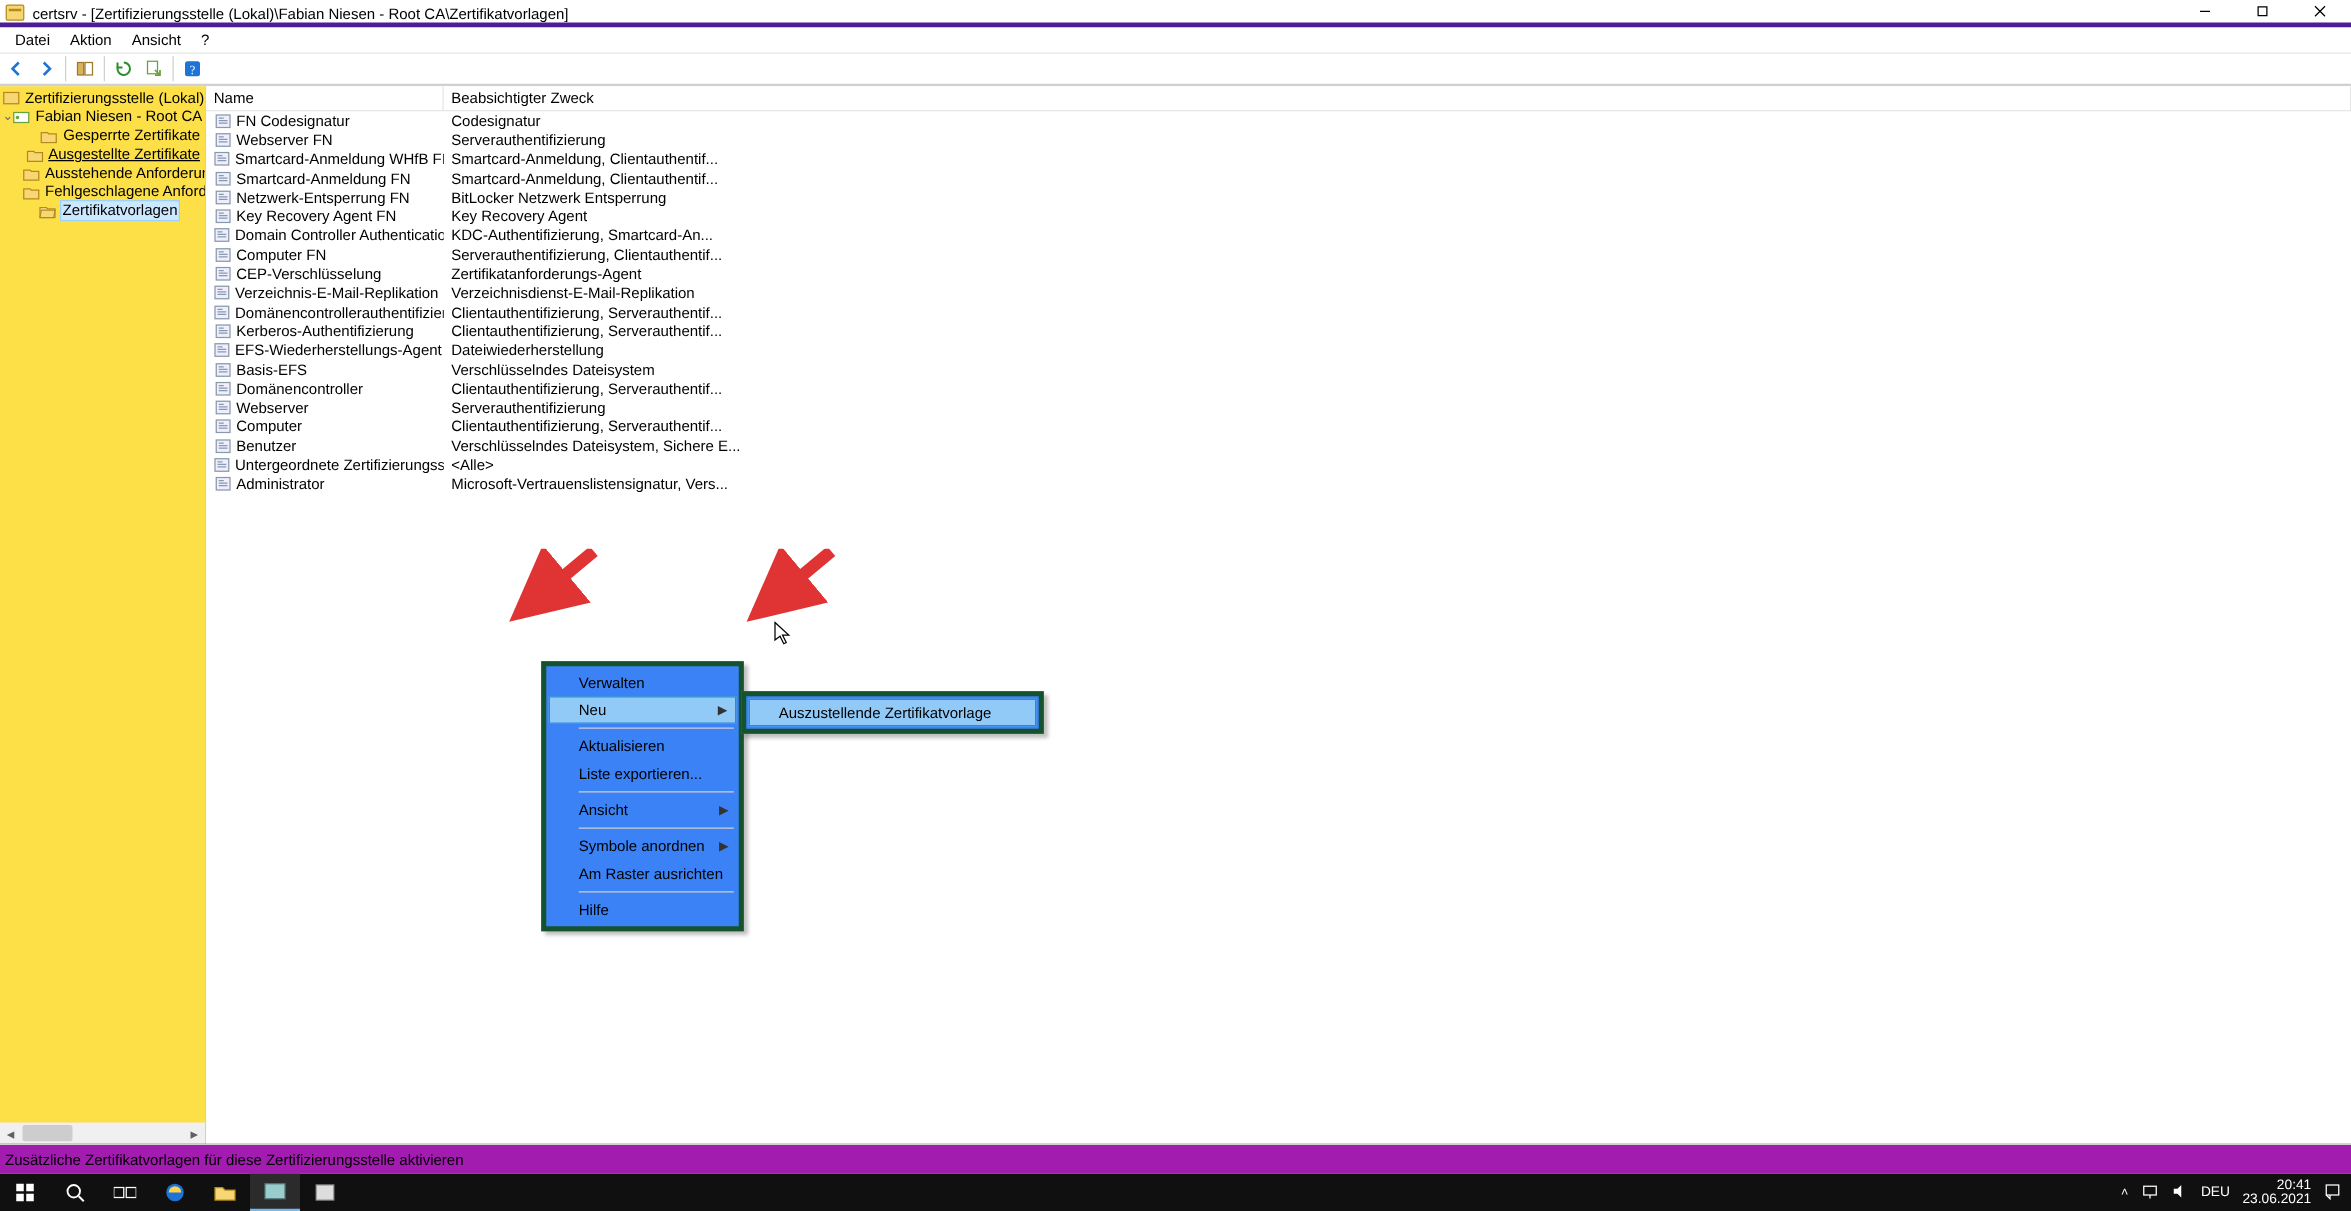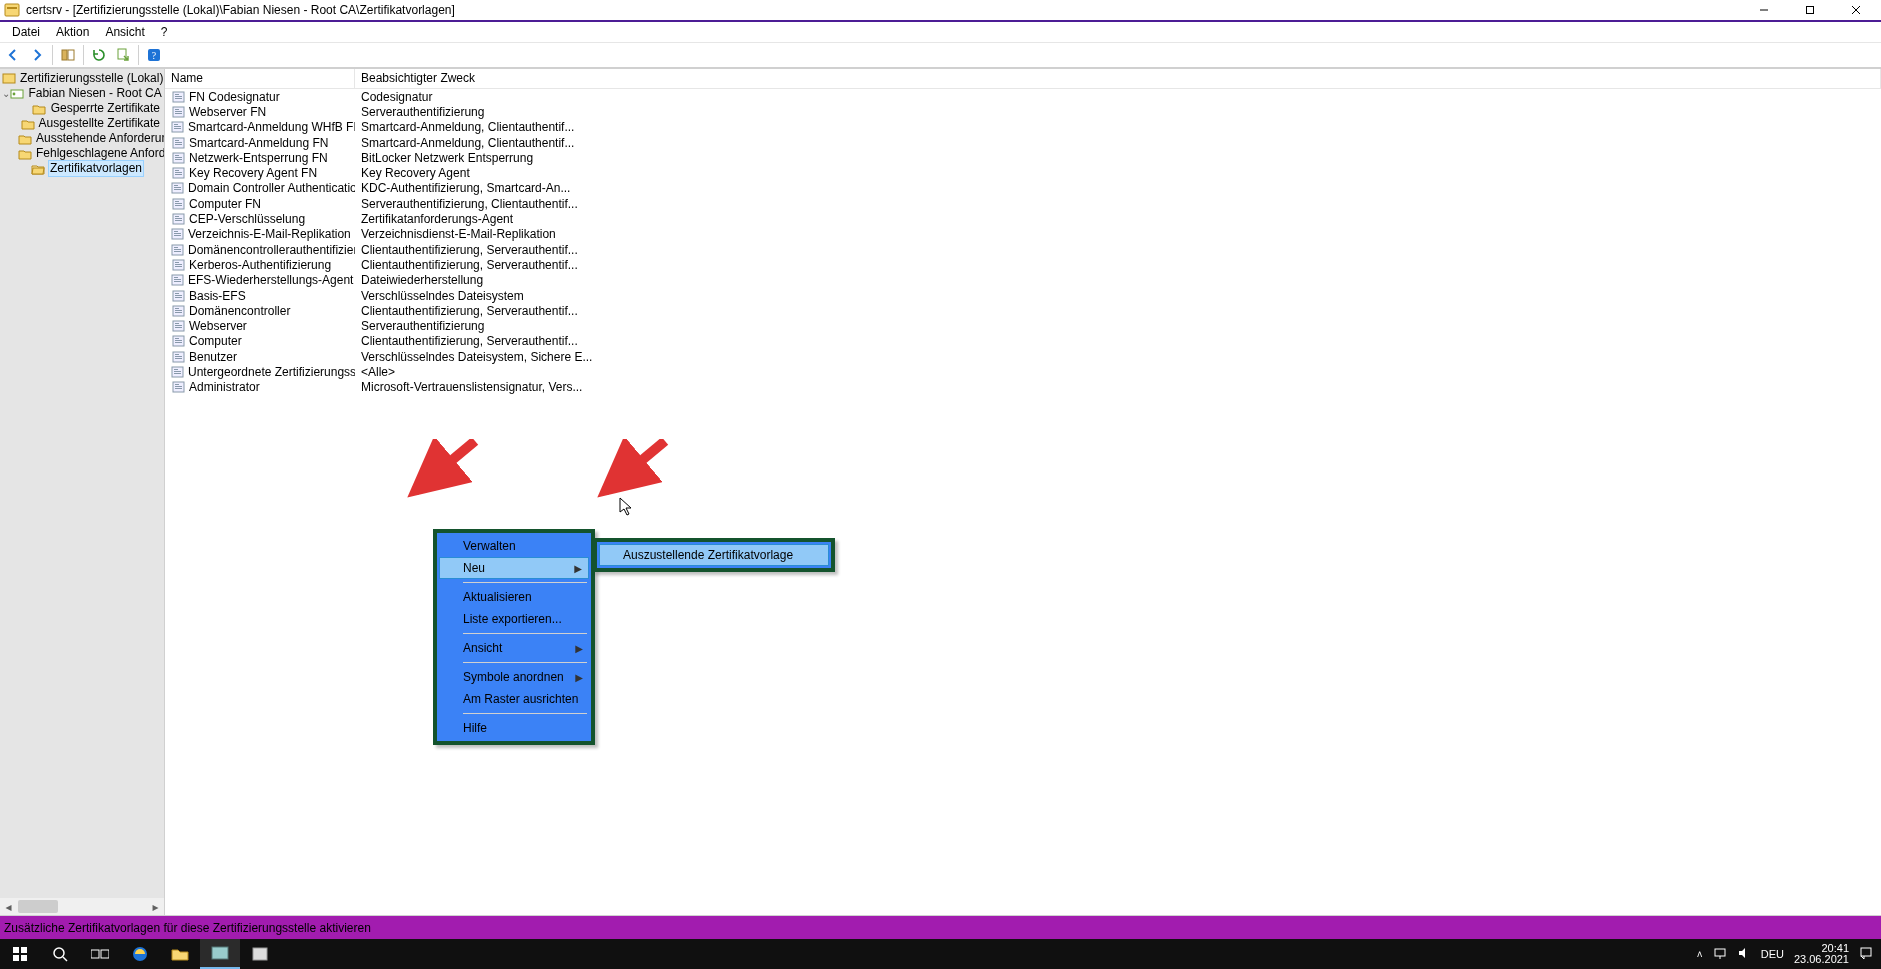--- a/index.html
+++ b/index.html
@@ -1,33 +1,33 @@
 <!DOCTYPE html>
 <html><head>
 <meta charset="utf-8">
 <style>
   html,body{margin:0;padding:0;height:100%;font-family:"Segoe UI",Tahoma,sans-serif;font-size:12px;color:#000;background:#fff;overflow:hidden}
   *{box-sizing:border-box}
   
-  .titlebar{height:22px;display:flex;align-items:center;padding:0 2px 0 4px;background:#fff;border-bottom:2px solid #4c1d95}
+  .titlebar{height:22px;display:flex;align-items:flex-end;padding:0 2px 0 4px;background:#fff;border-bottom:4px solid #4c1d95}
   .titlebar .app-icon{width:16px;height:16px;margin-right:6px;display:inline-flex;align-items:center;justify-content:center}
   .titlebar .title{flex:1;white-space:nowrap;overflow:hidden;text-overflow:ellipsis;font-size:12px}
   .win-controls{display:flex;height:100%}
   .win-btn{width:46px;height:100%;display:flex;align-items:center;justify-content:center;font-family:inherit;font-size:12px}
   .win-btn svg{width:10px;height:10px}
   
   .menubar{height:20px;display:flex;align-items:center;padding:0 4px;background:#fff;font-size:12px}
   .menubar .menu-item{padding:0 8px;height:100%;display:flex;align-items:center}
   
   .toolbar{height:26px;display:flex;align-items:center;padding:0 2px;background:#fff;border-top:1px solid #e6e6e6;border-bottom:1px solid #d0d0d0;gap:2px}
   .tool-btn{width:22px;height:22px;display:flex;align-items:center;justify-content:center;border-radius:2px}
   .tool-sep{width:1px;height:20px;background:#d0d0d0;margin:0 2px}
   
   .main{position:absolute;top:68px;bottom:24px;left:0;right:0;display:flex;border-top:1px solid #d0d0d0}
-  .tree-pane{width:165px;min-width:165px;overflow:hidden;background:#e5e5e5;border-right:1px solid #d0d0d0;position:relative}
+  .tree-pane{width:165px;min-width:165px;overflow:hidden;background:#fde047;border-right:1px solid #d0d0d0;position:relative}
   .tree{padding:2px 0;font-size:12px;line-height:15px}
   .tree-node{display:flex;align-items:center;height:15px;white-space:nowrap;padding-right:2px}
   .tree-toggle{width:12px;text-align:center;color:#666;font-size:10px}
   .tree-icon{width:16px;height:15px;display:inline-flex;align-items:center;justify-content:center;margin-right:2px}
   .tree-label{padding:0 2px}
   .tree-label.selected{background:#cce8ff;border:1px solid #99d1ff;padding:0 1px}
   .tree-scroll{position:absolute;bottom:0;left:0;right:0;height:17px;background:#f0f0f0;display:flex;align-items:center}
   .tree-scroll .thumb{position:absolute;left:18px;width:40px;top:2px;bottom:2px;background:#cdcdcd;border-radius:2px}
   .tree-scroll .arrow{width:17px;height:17px;display:flex;align-items:center;justify-content:center;color:#606060}
   .tree-scroll .arrow.right{margin-left:auto}
@@ -39,21 +39,21 @@
   .col-purpose{flex:1}
   .list-body{overflow:hidden}
   .list-row{display:flex;height:15.3px;align-items:center;font-size:12px}
   .list-row .cell{white-space:nowrap;overflow:hidden;text-overflow:ellipsis;padding:0 6px}
   .list-row .name-cell{width:190px;display:flex;align-items:center;gap:4px}
   .list-row .purpose-cell{flex:1}
   .cert-icon{width:14px;height:12px;display:inline-flex;align-items:center;justify-content:center}
   
   .context-menu{position:absolute;background:#3b82f6;border:4px solid #14532d;box-shadow:3px 3px 3px rgba(0,0,0,.25);padding:2px;font-size:12px}
   .cm-main{left:268px;top:460px;width:162px}
-  .cm-sub{left:428px;top:469px;width:242px}
+  .cm-sub{left:428px;top:484px;width:242px}
   .cm-item{height:22px;display:flex;align-items:center;padding:0 20px 0 24px;position:relative;white-space:nowrap}
   .cm-item.highlight{background:#91c9f7;border:1px solid #2a8dd4;padding:0 19px 0 23px}
   .cm-sep{height:1px;background:#d0d0d0;margin:3px 2px 3px 24px}
   .cm-arrow{position:absolute;right:6px;font-size:10px;color:#333}
   
   .red-arrow{position:absolute;pointer-events:none}
   
   .statusbar{position:absolute;bottom:0;left:0;right:0;height:24px;background:#a21caf;border-top:1px solid #d0d0d0;display:flex;align-items:center;padding:0 4px;font-size:12px}
   
   .taskbar{position:absolute;bottom:0;left:0;right:0;height:30px;background:#101010;display:flex;align-items:center;color:#fff}
@@ -169,21 +169,21 @@
           </div>
           <div class="tree-node" style="padding-left: 20px;">
             <span class="tree-toggle"></span>
             <span class="tree-icon">
               <svg width="14" height="12" viewBox="0 0 14 12">
                 <path d="M1 3h5l1 1h6v7H1z" fill="#f7d774" stroke="#b58a1b"></path>
               </svg>
             </span>
             <span class="tree-label">Gesperrte Zertifikate</span>
           </div>
-          <div class="tree-node" style="padding-left: 18px;">
+          <div class="tree-node" style="padding-left: 18px; text-decoration: underline;">
             <span class="tree-toggle"></span>
             <span class="tree-icon">
               <svg width="14" height="12" viewBox="0 0 14 12">
                 <path d="M1 3h5l1 1h6v7H1z" fill="#f7d774" stroke="#b58a1b"></path>
               </svg>
             </span>
             <span class="tree-label">Ausgestellte Zertifikate</span>
           </div>
           <div class="tree-node" style="padding-left: 18px;">
             <span class="tree-toggle"></span>

